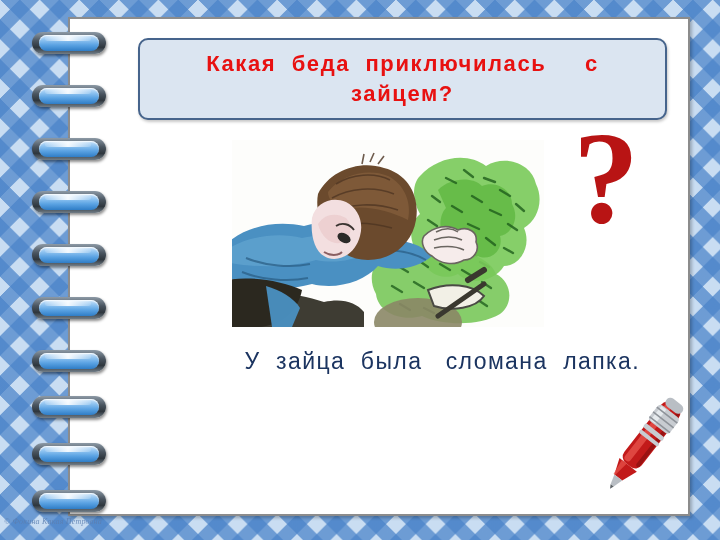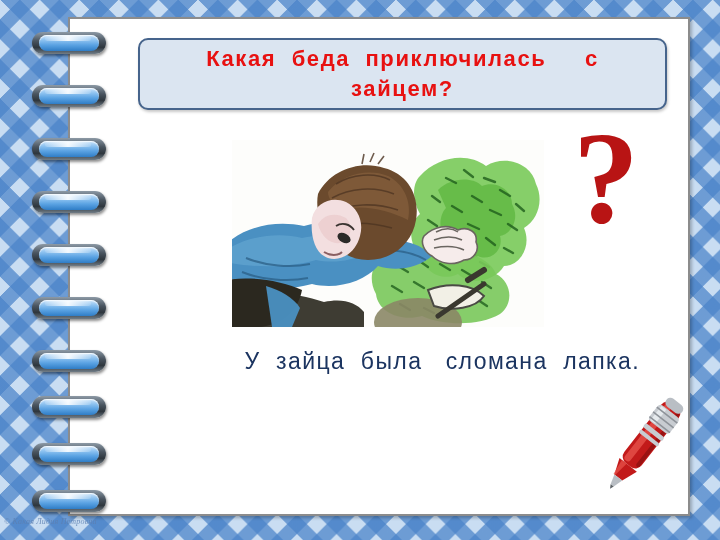--- a/index.html
+++ b/index.html
@@ -71,21 +71,21 @@
     border-radius: 3px;
     background: linear-gradient(to right, rgba(255,255,255,0.15), rgba(255,255,255,0.9), rgba(255,255,255,0.15));
   }
 
   
   #title-box {
     position: absolute;
     left: 138px;
     top: 38px;
     width: 529px;
-    height: 72px;
+    height: 82px;
     box-sizing: border-box;
     background: #dbe5f1;
     border: 2px solid #46648c;
     border-radius: 10px;
     display: flex;
     align-items: center;
     justify-content: center;
     box-shadow: 1px 2px 3px rgba(0,0,0,0.22);
   }
   #title-text {
@@ -360,15 +360,15 @@
 
         <path d="M42 82 L64 82 L58 98 L48 98 Z" fill="#c21a1a"></path>
         <path d="M45 82 L51 82 L49 98 L47 98 Z" fill="#e8554d" opacity="0.7"></path>
 
         <path d="M48 98 L58 98 L55 108 L51 108 Z" fill="#b9bec4"></path>
         <path d="M51 108 L55 108 L53.4 112 Z" fill="#5e6367"></path>
       </g>
     </svg>
   </div>
 
-  <div id="watermark">© Какая Лидия Петровна</div>
+  <div id="watermark">© Фокина Какая Петровна</div>
 
 </div>
 
 </body></html>

